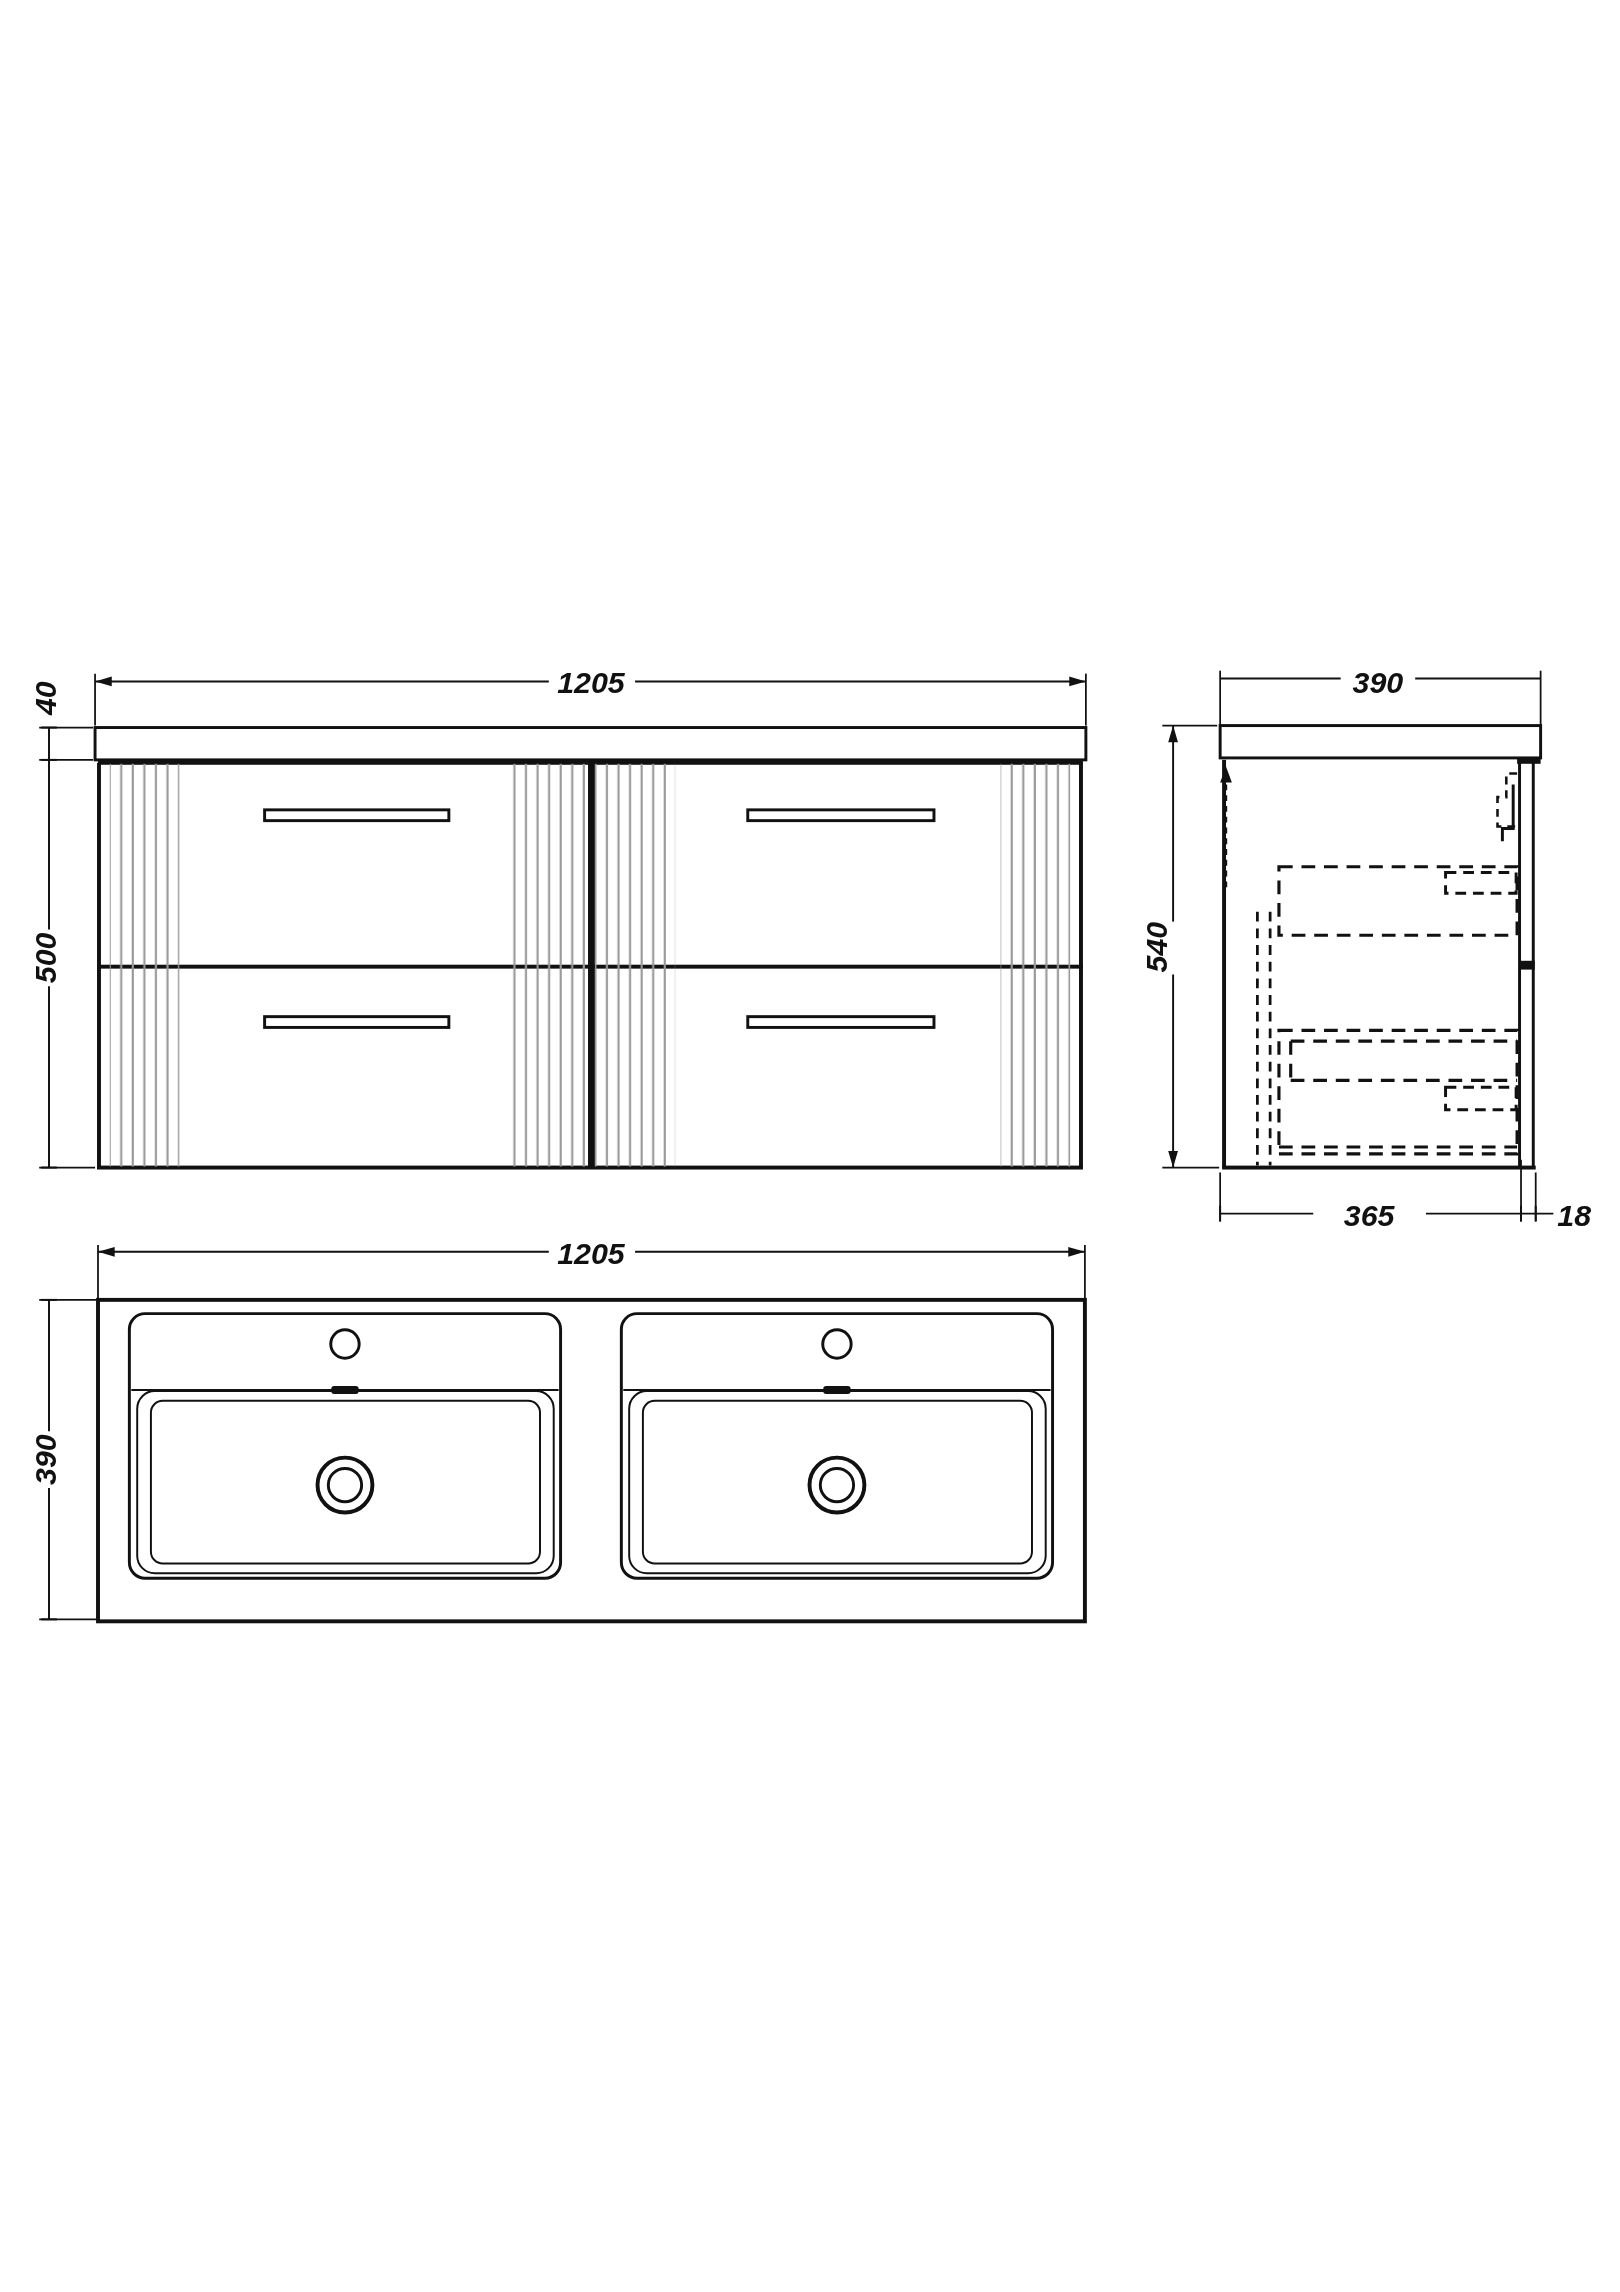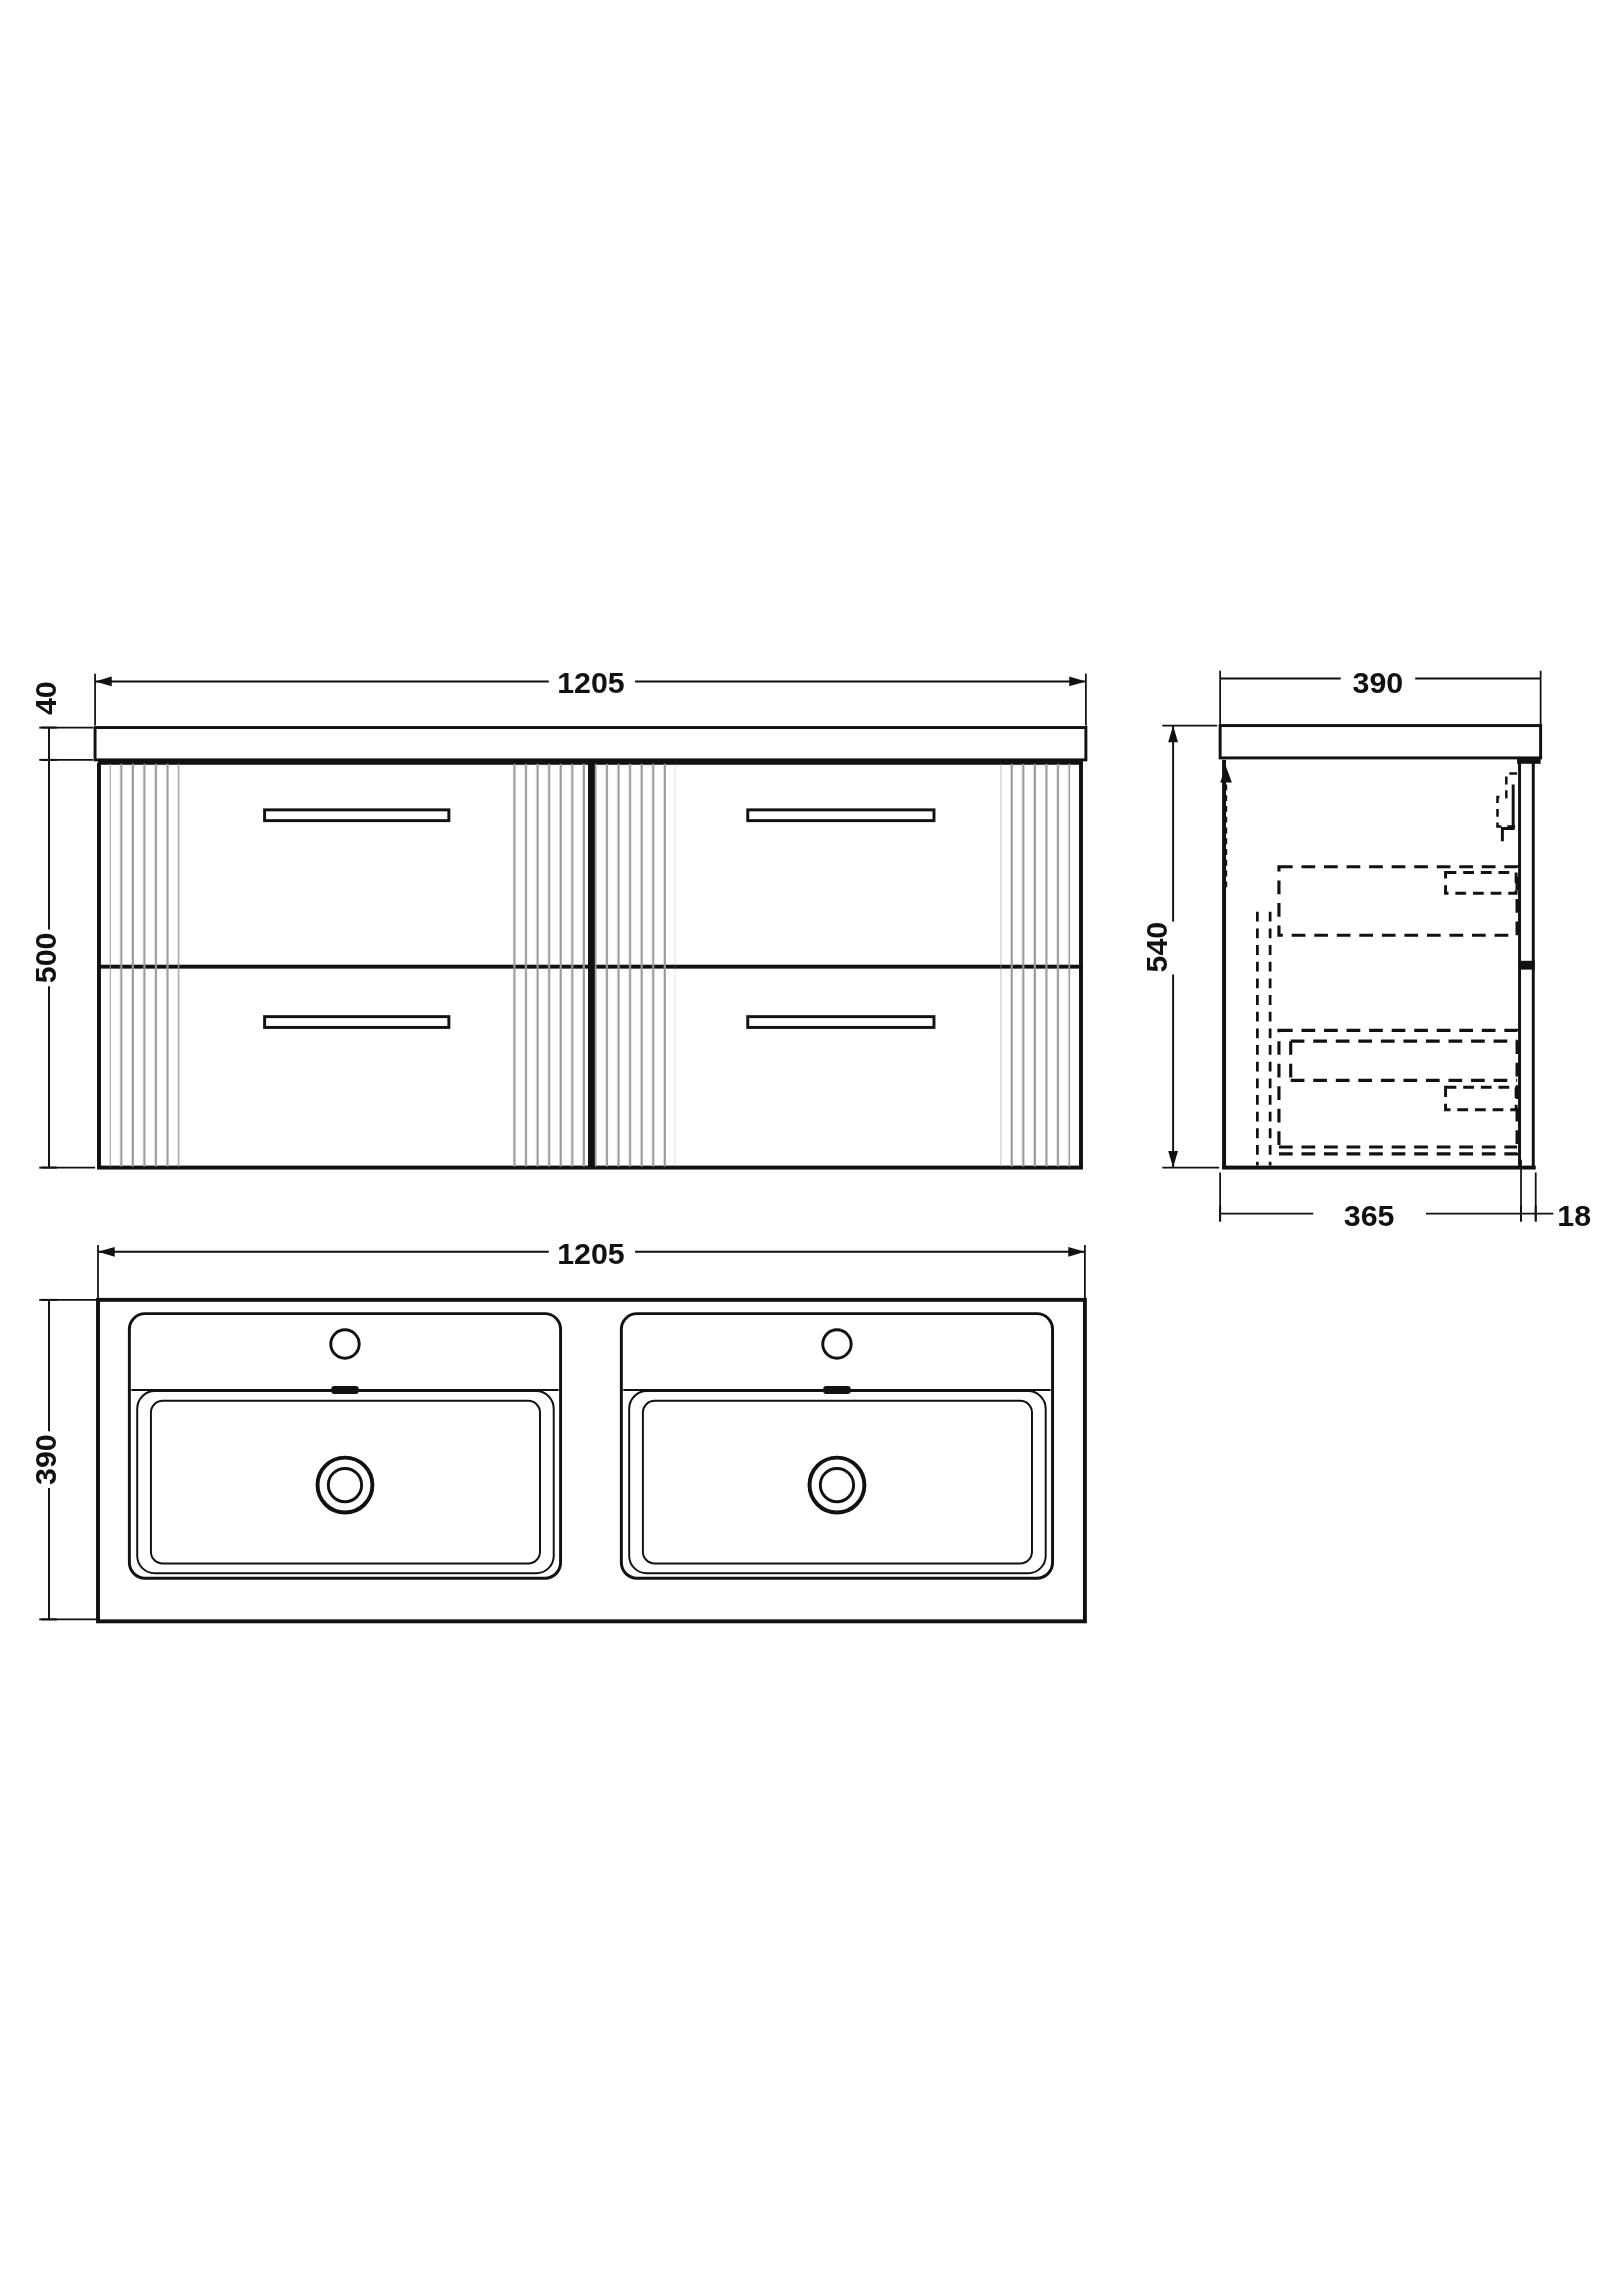--- a/index.html
+++ b/index.html
@@ -1,16 +1,16 @@
 <!DOCTYPE html>
 <html><head>
 <meta charset="utf-8">
 <style>
   html,body{margin:0;padding:0;background:#ffffff;}
-  .page{width:1620px;height:2293px;background:#fff;position:relative;font-family:"Liberation Sans",sans-serif;}
+  .page{width:1620px;height:2293px;background:#fff;position:relative;font-family:"Liberation Sans",sans-serif;font-style:italic;}
   svg{display:block;}
   text{font-family:"Liberation Sans","DejaVu Sans",sans-serif;font-weight:bold;font-size:31px;fill:#111;}
   .thin{stroke:#111;stroke-width:2;fill:none;}
   .ext{stroke:#111;stroke-width:1.8;fill:none;}
   .obj3{stroke:#111;stroke-width:3;fill:none;}
   .obj4{stroke:#111;stroke-width:4;fill:none;}
   .objw{stroke:#111;stroke-width:3;fill:#fff;}
   .dash-box{stroke:#111;stroke-width:3.2;fill:none;stroke-dasharray:14 9;}
   .dash-sm{stroke:#111;stroke-width:3;fill:none;stroke-dasharray:11 7;}
   .dash-run{stroke:#111;stroke-width:2.8;fill:none;stroke-dasharray:10 7;}

